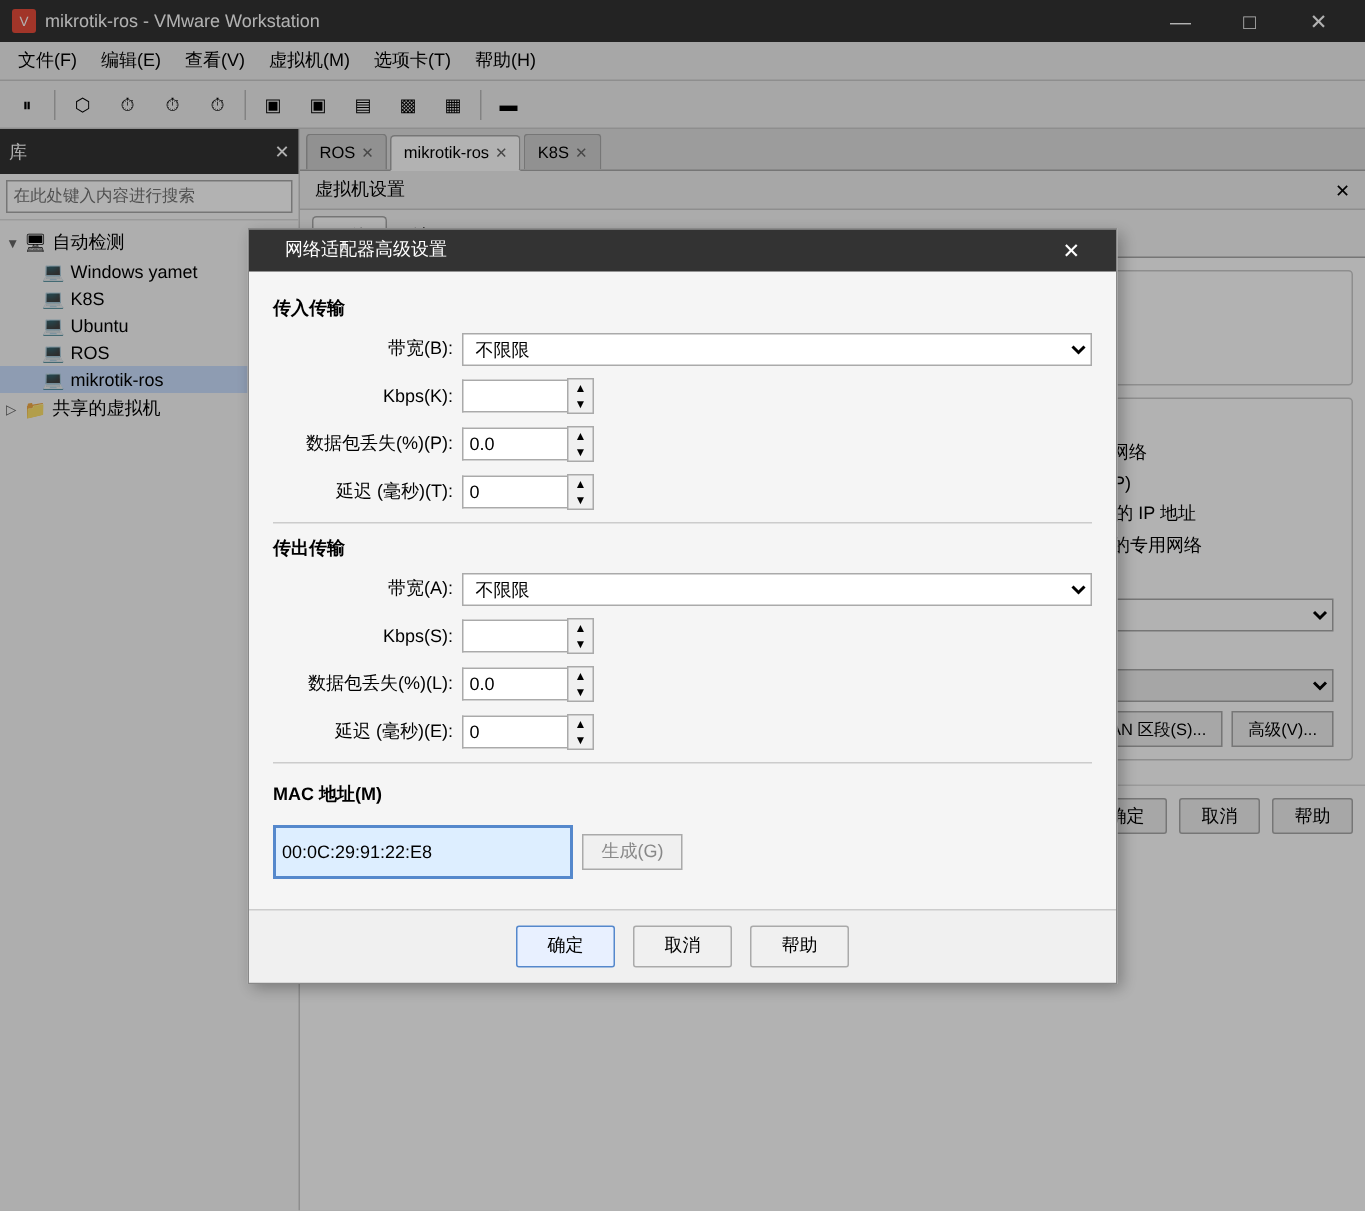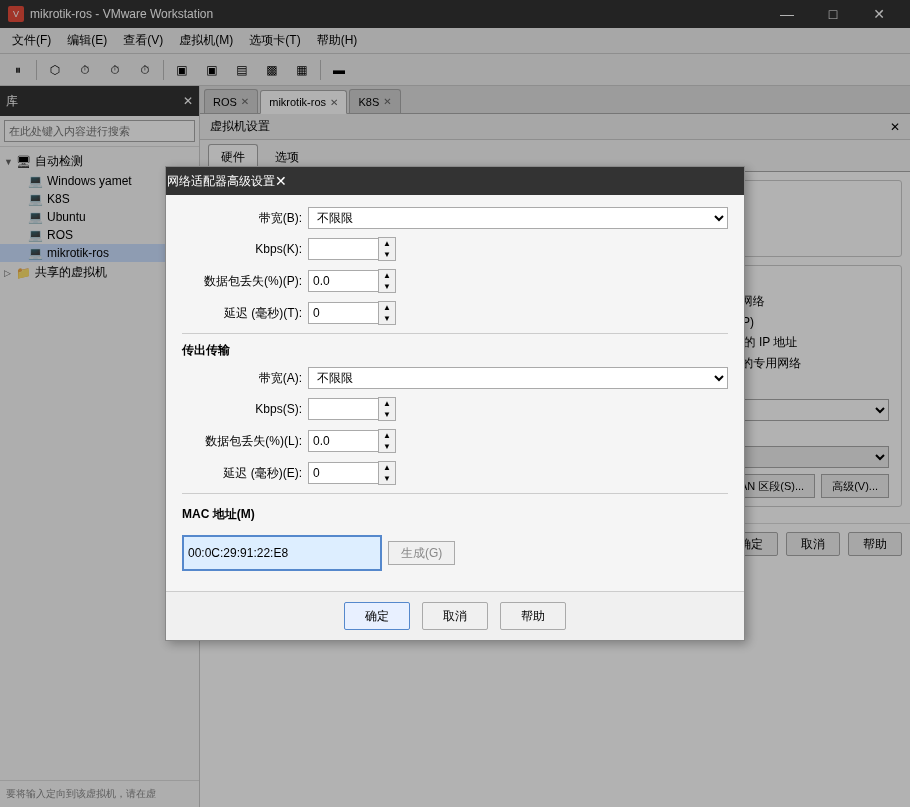--- a/index.html
+++ b/index.html
@@ -66,21 +66,21 @@
     .status-group-title { font-size: 11px; color: #666; margin-bottom: 4px; }
     .checkbox-row { display: flex; align-items: center; gap: 4px; font-size: 12px; margin-bottom: 3px; }
     .radio-row { display: flex; align-items: center; gap: 4px; font-size: 12px; margin-bottom: 4px; }
     .network-dropdown { width: 100%; height: 22px; border: 1px solid #aaa; background: #fff; font-size: 11px; margin: 2px 0; padding: 0 4px; }
     .action-buttons { display: flex; justify-content: flex-end; gap: 8px; padding: 8px; border-top: 1px solid #ddd; }
     .action-btn { height: 24px; padding: 0 14px; border: 1px solid #aaa; background: #f0f0f0; cursor: pointer; font-size: 12px; border-radius: 2px; }
 
     
     .overlay { position: fixed; top: 0; left: 0; width: 910px; height: 807px; background: rgba(0,0,0,0.3); z-index: 100; display: flex; align-items: center; justify-content: center; }
     .dialog { width: 580px; background: #f5f5f5; border: 1px solid #888; box-shadow: 3px 3px 10px rgba(0,0,0,0.3); }
-    .dialog-title { background: #333; color: #fff; height: 28px; display: flex; align-items: center; justify-content: flex-start; padding: 0 1px; font-size: 12px; }
+    .dialog-title { background: #333; color: #fff; height: 28px; display: flex; align-items: center; justify-content: space-between; padding: 0 24px; font-size: 12px; }
     .dialog-title-close { color: #fff; cursor: pointer; font-size: 14px; }
     .dialog-body { padding: 12px 16px; }
     .dialog-section-title { font-size: 12px; font-weight: bold; margin-bottom: 8px; margin-top: 4px; }
     .dialog-row { display: flex; align-items: center; margin-bottom: 8px; gap: 6px; }
     .dialog-label { width: 120px; font-size: 12px; text-align: right; flex-shrink: 0; }
     .dialog-select { height: 22px; border: 1px solid #aaa; background: #fff; font-size: 12px; padding: 0 4px; flex: 1; }
     .spin-group { display: flex; align-items: center; }
     .spin-input { width: 70px; height: 22px; border: 1px solid #aaa; border-right: none; background: #fff; font-size: 12px; padding: 0 4px; }
     .spin-buttons { display: flex; flex-direction: column; border: 1px solid #aaa; background: #f0f0f0; }
     .spin-up, .spin-down { height: 11px; width: 16px; font-size: 8px; display: flex; align-items: center; justify-content: center; cursor: pointer; }
@@ -178,23 +178,20 @@
         <span class="tree-arrow" style="width:12px;"></span>
         <span class="tree-icon">💻</span>
         <span>mikrotik-ros</span>
       </div>
       <div class="tree-item">
         <span class="tree-arrow">▷</span>
         <span class="tree-icon">📁</span>
         <span>共享的虚拟机</span>
       </div>
     </div>
-    <div class="sidebar-note">
-      <span>要将输入定向到该虚拟机，请在虚</span>
-    </div>
   </div>
 
   <div class="content-area">
 
     <div class="tab-bar">
       <div class="tab">
         <span>ROS</span>
         <span class="tab-close">✕</span>
       </div>
       <div class="tab active">
@@ -335,20 +332,21 @@
 </div>
 
 <div class="overlay">
   <div class="dialog">
     <div class="dialog-title">
       <span>网络适配器高级设置</span>
       <span class="dialog-title-close">✕</span>
     </div>
     <div class="dialog-body">
 
+      <div class="dialog-section-title">传入传输</div>
 
       <div class="dialog-row">
         <span class="dialog-label">带宽(B):</span>
         <select class="dialog-select">
           <option>不限限</option>
         </select>
       </div>
       <div class="dialog-row">
         <span class="dialog-label">Kbps(K):</span>
         <div class="spin-group">

